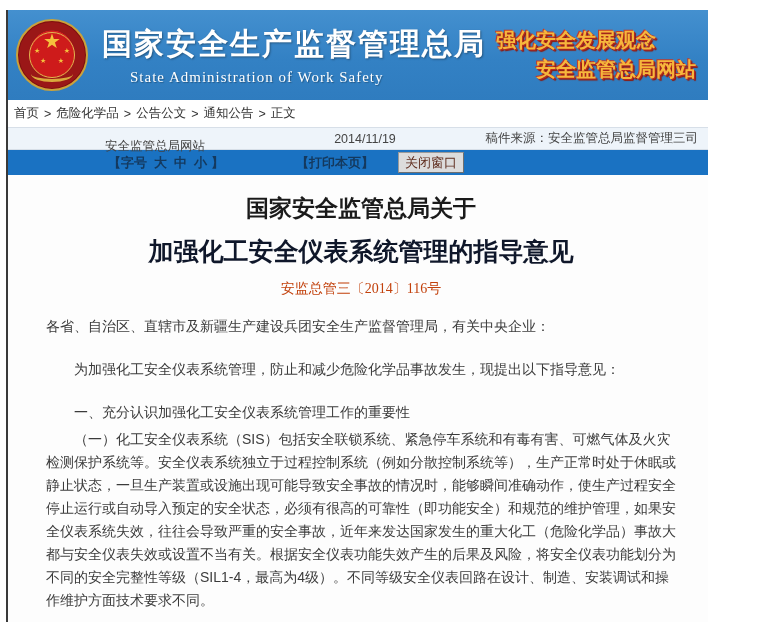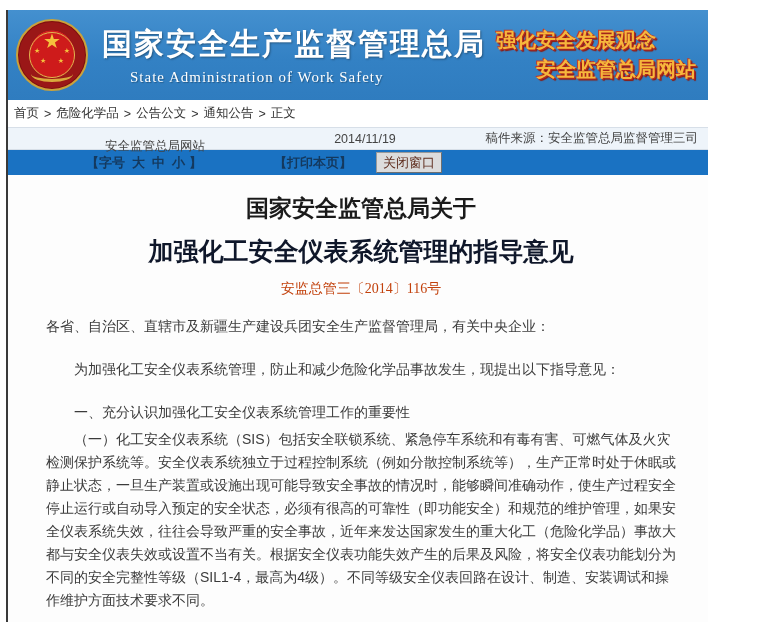--- a/index.html
+++ b/index.html
@@ -43,21 +43,21 @@
   .meta-row { height:23px; background:#eef4fa; border-top:1px solid #d7dfe8;
     border-bottom:1px solid #d7dfe8; display:flex; align-items:center;
     font-size:12.5px; color:#444; }
   .meta-site { flex:0 0 42%; text-align:center;margin-top:16px; }
   .meta-date { flex:0 0 18%; text-align:center; }
   .meta-source { flex:1; text-align:right; padding-right:10px; }
 
   
   .toolbar { height:25px; background:#1a72c2; display:flex; align-items:center;
     font-size:13px; color:#14395e; font-weight:bold; }
-  .fontsize-widget { margin-left:78px; display:flex; }
+  .fontsize-widget { margin-left:100px; display:flex; }
   .fs-opt { margin-left:7px; cursor:pointer; }
   .fs-suffix { margin-left:4px; }
   .print-btn { margin-left:72px; cursor:pointer; }
   .close-btn { margin-left:24px; background:#dcdcdc; border:1px solid #9a9a9a;
     border-right-color:#6f6f6f; border-bottom-color:#6f6f6f; color:#5d2b1c;
     font-size:13px; padding:1px 6px; line-height:17px; cursor:pointer;
     font-family:inherit; }
 
   
   .article { background:#fdfdfd; padding:18px 32px 10px 38px; }

